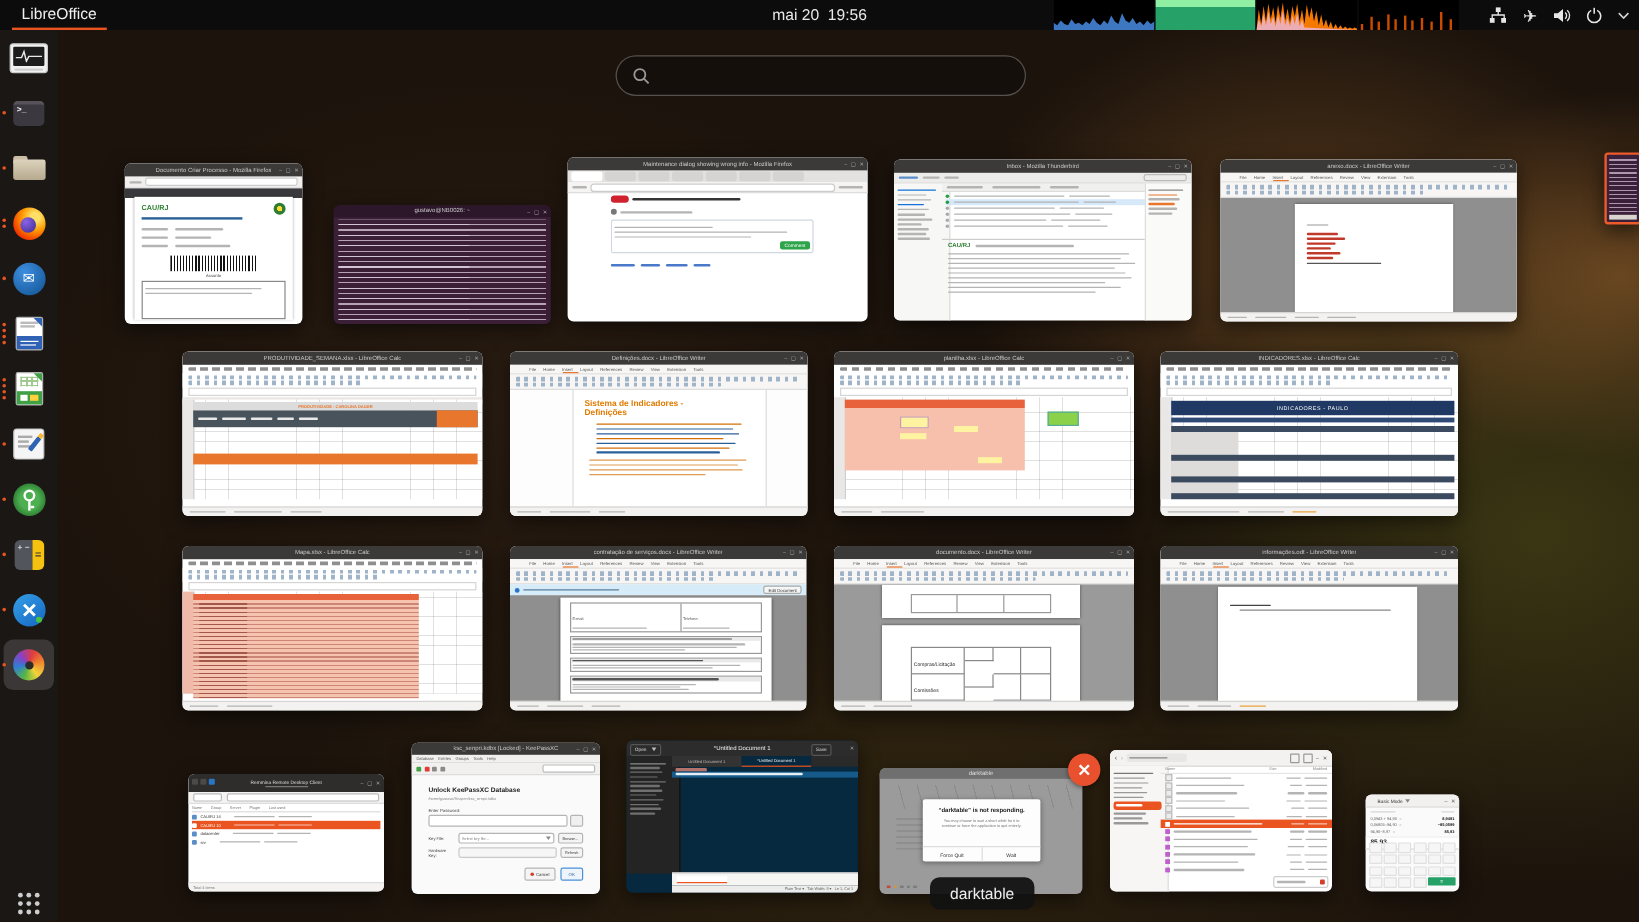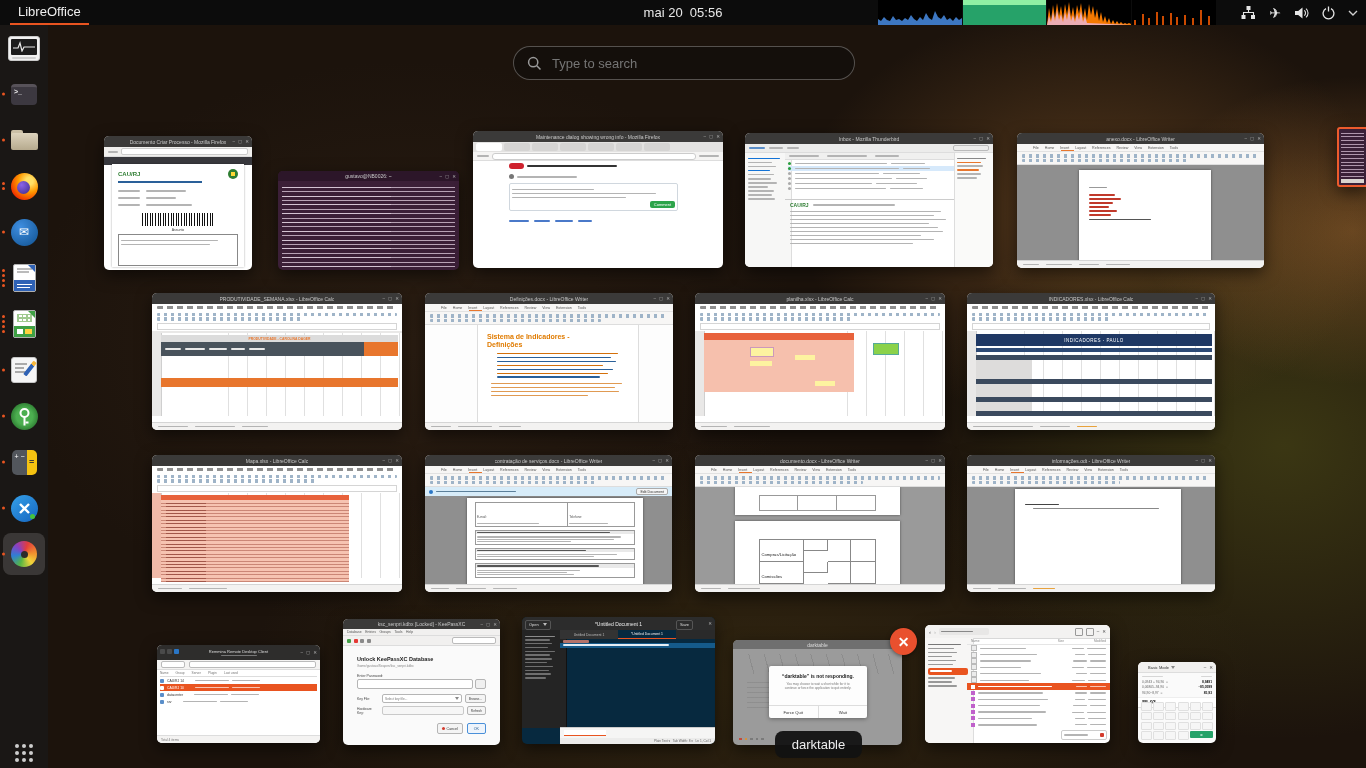--- a/index.html
+++ b/index.html
@@ -71,21 +71,21 @@
     display:flex;align-items:center;justify-content:center;color:#fff;font-size:14px;font-weight:bold;z-index:61;
     box-shadow:0 1px 4px rgba(0,0,0,.5)}
   .chev{display:inline-block;width:0;height:0;border-left:2.5px solid transparent;border-right:2.5px solid transparent;
     border-top:3px solid #888;margin-left:2px}
 </style>
 </head>
 <body>
 
 <div class="topbar">
   <div class="activities">LibreOffice</div>
-  <div class="clock">mai 20  05:56</div>
+  <div class="clock">mai 20  19:56</div>
 
   <svg class="graph" style="left:878px;width:84px" width="84" height="25" viewBox="0 0 84 25">
     <rect width="84" height="25" fill="#000"></rect>
     <path fill="#3d77c2" d="M0,25 L0,19 3,21 6,17 9,20 12,21 15,16 18,20 21,19 24,21 27,18 30,20 33,15 36,19 39,21 42,17 45,20 48,13 51,18 54,20 57,11 60,17 63,19 66,15 69,20 72,18 75,21 78,17 81,20 84,18 L84,25 Z"></path>
   </svg>
   <div class="graph" style="left:963px;width:83px;background:linear-gradient(180deg,#8ff0a4 0 22%,#26a269 22%)"></div>
   <svg class="graph" style="left:1047px;width:84px" width="84" height="25" viewBox="0 0 84 25">
     <rect width="84" height="25" fill="#000"></rect>
     <path fill="#f57900" d="M0,25 2,8 4,20 6,5 8,18 10,3 12,16 14,6 16,19 18,4 20,15 22,2 24,17 26,7 28,19 30,5 32,14 34,3 36,18 38,8 40,20 42,4 44,15 46,6 48,18 50,9 52,21 54,12 56,22 58,16 60,23 62,18 64,24 66,20 68,24 70,21 72,24 74,22 76,24 78,23 80,24 82,23 84,24 L84,25 Z"></path>
     <path fill="#e8b9e0" opacity=".8" d="M0,25 2,16 4,22 6,12 8,21 10,10 12,20 14,14 16,22 18,12 20,20 22,9 24,21 26,15 28,22 30,13 32,20 34,11 36,22 38,16 40,23 84,25 Z"></path>
@@ -127,21 +127,20 @@
       <path d="M1 1 L5 5 L9 1" stroke="#cfcfcf" stroke-width="1.4" fill="none"></path>
     </svg>
   </div>
 </div>
 
 <div class="search">
   <svg style="margin:0 8px 0 13px" width="15" height="15" viewBox="0 0 15 15">
     <circle cx="6.2" cy="6.2" r="4.6" stroke="#9a9a9a" stroke-width="1.5" fill="none"></circle>
     <line x1="9.8" y1="9.8" x2="13.5" y2="13.5" stroke="#9a9a9a" stroke-width="1.5"></line>
   </svg>
-  <input placeholder="Type to search" style="">
 </div>
 
 <div class="dock">
   <div class="dock-item">
     <div style="position:relative;width:30px;height:23px;background:#f1f1f1;border-radius:3px;border:1px solid #c9c9c9">
       <div style="position:absolute;inset:2px 2px 5px 2px;background:#1c1c1c;border-radius:1px"></div>
       <svg style="position:absolute;left:4px;top:4px" width="22" height="11" viewBox="0 0 22 11">
           <path d="M0 7 h5 l2-5 2 8 2-4 h11" stroke="#e8e8e8" stroke-width="1.2" fill="none"></path>
         </svg>
       <div style="position:absolute;bottom:1px;left:3px;right:3px;height:2px;background:#cfcfcf;border-radius:1px"></div>

